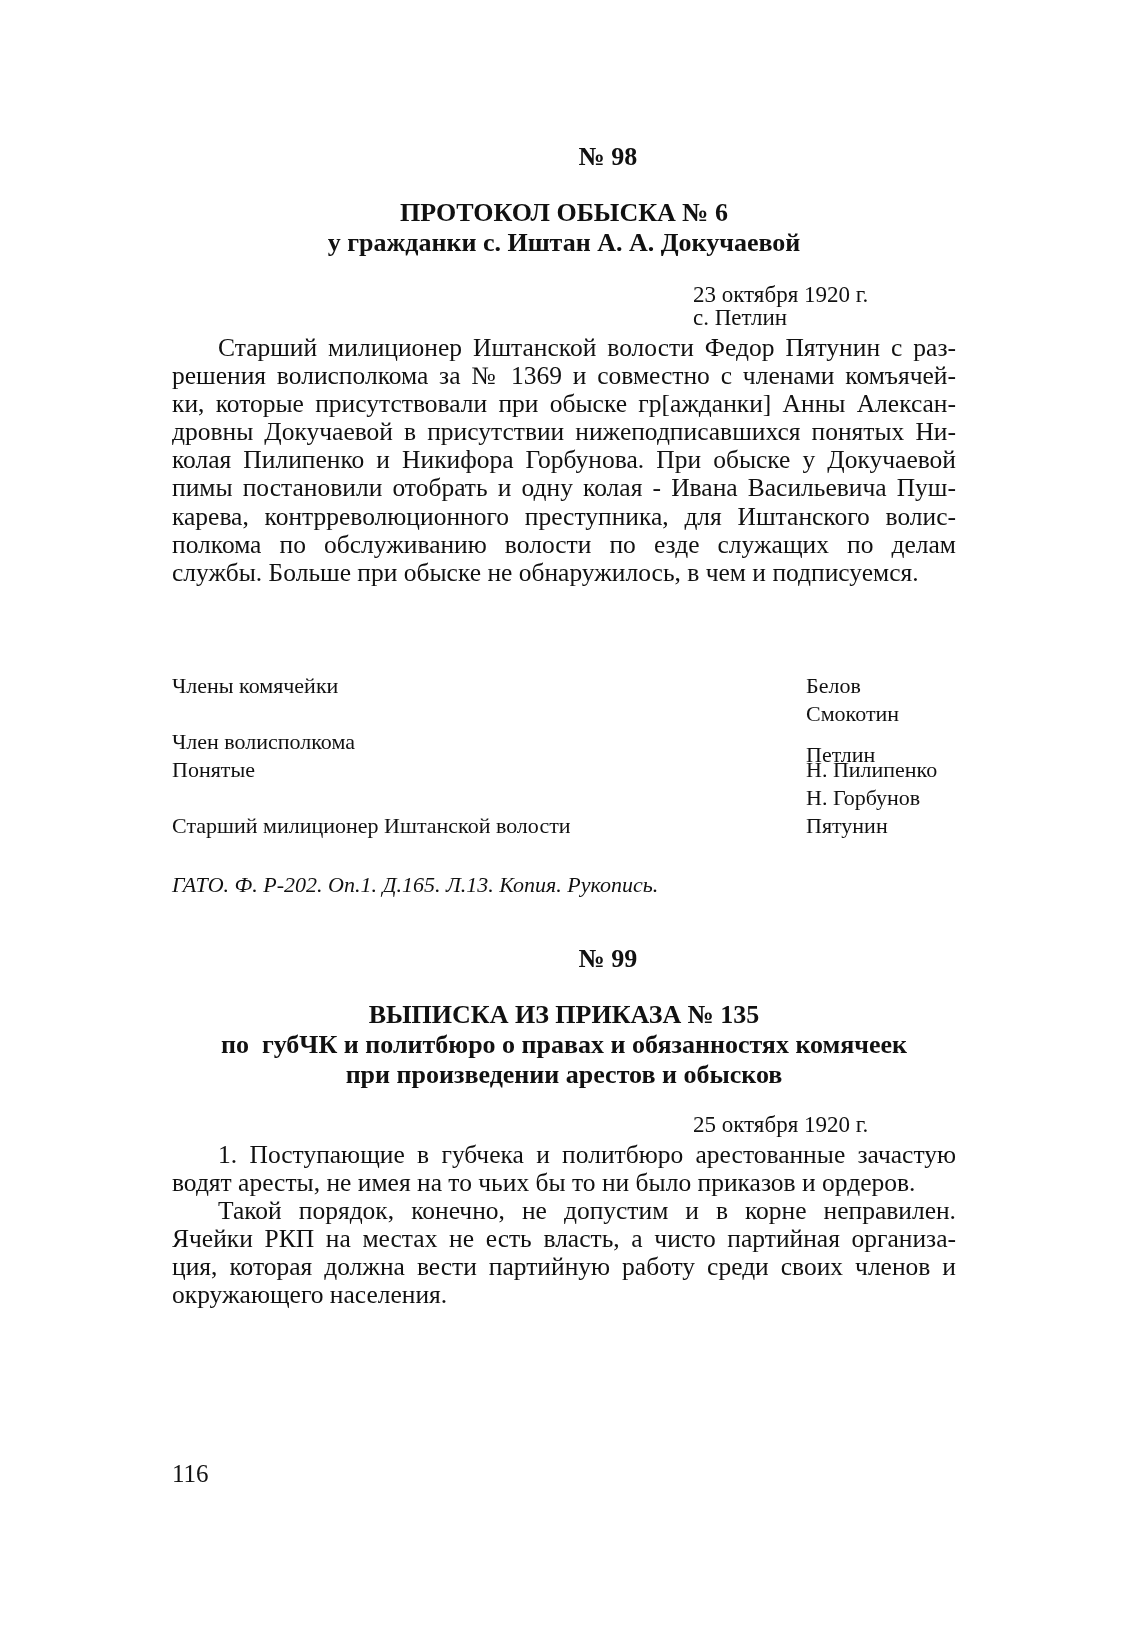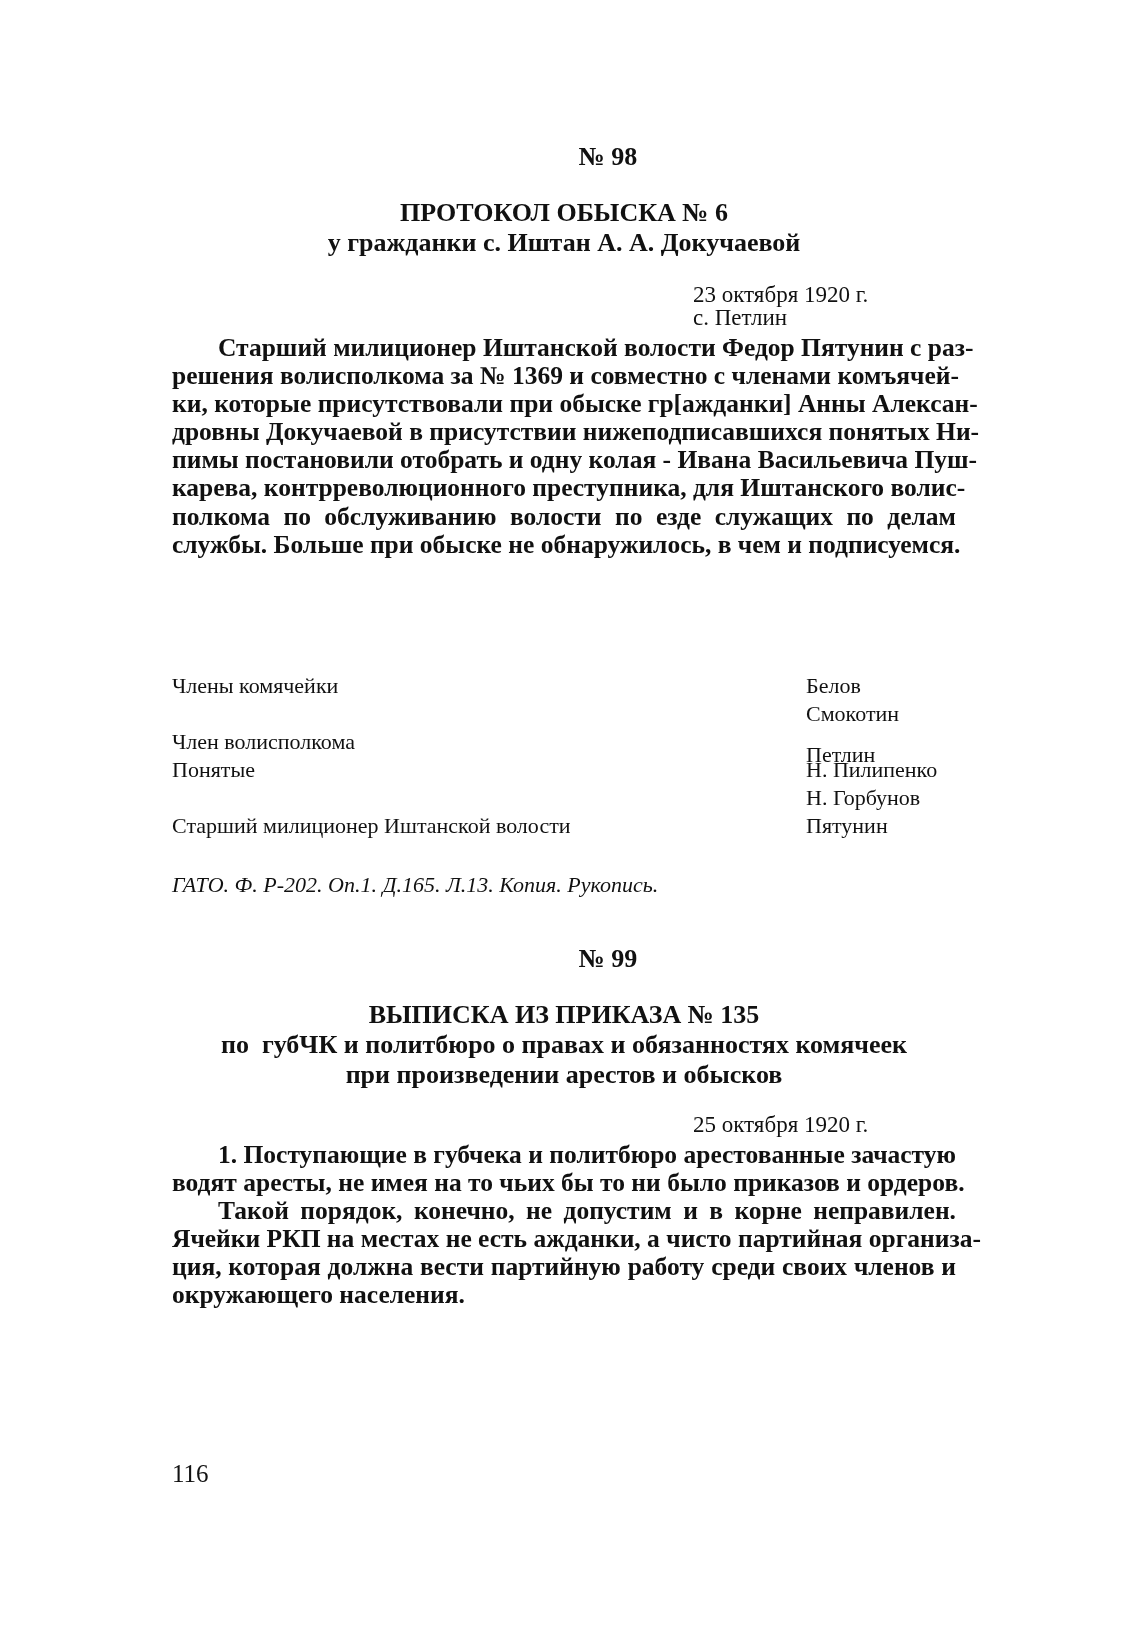--- a/index.html
+++ b/index.html
@@ -7,21 +7,21 @@
          font-family: "Liberation Serif", "DejaVu Serif", serif; color: #111; }
   .page { position: absolute; left: 0; top: 0; width: 1146px; height: 1626px; }
   .doc-num { position: absolute; left: 0; width: 1132px; text-align: center;
              font-weight: bold; font-size: 26px; padding-left: 42px; }
   .title { position: absolute; left: 172px; width: 784px; text-align: center;
            font-weight: bold; font-size: 26px; line-height: 30px; }
   .title div { white-space: nowrap; }
   .date { position: absolute; left: 693px; font-size: 23px; line-height: 24px; white-space: nowrap; }
   .body-text { position: absolute; left: 172px; width: 784px; font-size: 25.5px;
                line-height: 28.1px; text-align: justify; }
-  .line { display: block; text-align: justify; text-align-last: justify; white-space: nowrap; font-weight: bold; }
+  .line { display: block; text-align: justify; text-align-last: justify; white-space: nowrap; }
   .line.last { text-align-last: left; }
   .line.indent { padding-left: 46px; }
   .sig-row { position: absolute; font-size: 22px; white-space: nowrap; }
   .sig-left { left: 172px; }
   .sig-right { left: 806px; }
   .source { position: absolute; left: 172px; top: 872px; font-style: italic; font-size: 22px; white-space: nowrap; }
   .page-num { position: absolute; left: 172px; top: 1460px; font-size: 25px; }
 </style>
 </head>
 <body>
@@ -36,20 +36,21 @@
   </div>
 
   <div class="date" style="top:283px;">23 октября 1920 г.</div>
   <div class="date" style="top:306px;">с. Петлин</div>
 
   <div class="body-text" style="top:334px;">
     <span class="line indent">Старший милиционер Иштанской волости Федор Пятунин с раз-</span>
     <span class="line">решения волисполкома за № 1369 и совместно с членами комъячей-</span>
     <span class="line">ки, которые присутствовали при обыске гр[ажданки] Анны Алексан-</span>
     <span class="line">дровны Докучаевой в присутствии нижеподписавшихся понятых Ни-</span>
+    <span class="line">колая Пилипенко и Никифора Горбунова. При обыске у Докучаевой</span>
     <span class="line">пимы постановили отобрать и одну колая - Ивана Васильевича Пуш-</span>
     <span class="line">карева, контрреволюционного преступника, для Иштанского волис-</span>
     <span class="line">полкома по обслуживанию волости по езде служащих по делам</span>
     <span class="line last">службы. Больше при обыске не обнаружилось, в чем и подписуемся.</span>
   </div>
 
   <div>
     <div class="sig-row sig-left" style="top:673px;">Члены комячейки</div>
     <div class="sig-row sig-right" style="top:673px;">Белов</div>
 
@@ -76,19 +77,19 @@
     <div style="white-space:pre;">по  губЧК и политбюро о правах и обязанностях комячеек</div>
     <div>при произведении арестов и обысков</div>
   </div>
 
   <div class="date" style="top:1113px;">25 октября 1920 г.</div>
 
   <div class="body-text" style="top:1141px;">
     <span class="line indent">1. Поступающие в губчека и политбюро арестованные зачастую</span>
     <span class="line last">водят аресты, не имея на то чьих бы то ни было приказов и ордеров.</span>
     <span class="line indent">Такой порядок, конечно, не допустим и в корне неправилен.</span>
-    <span class="line">Ячейки РКП на местах не есть ажданки, а чисто партийная организа-</span>
+    <span class="line">Ячейки РКП на местах не есть власть, а чисто партийная организа-</span>
     <span class="line">ция, которая должна вести партийную работу среди своих членов и</span>
     <span class="line last">окружающего населения.</span>
   </div>
 
   <div class="page-num">116</div>
 </div>
 
 </body></html>

